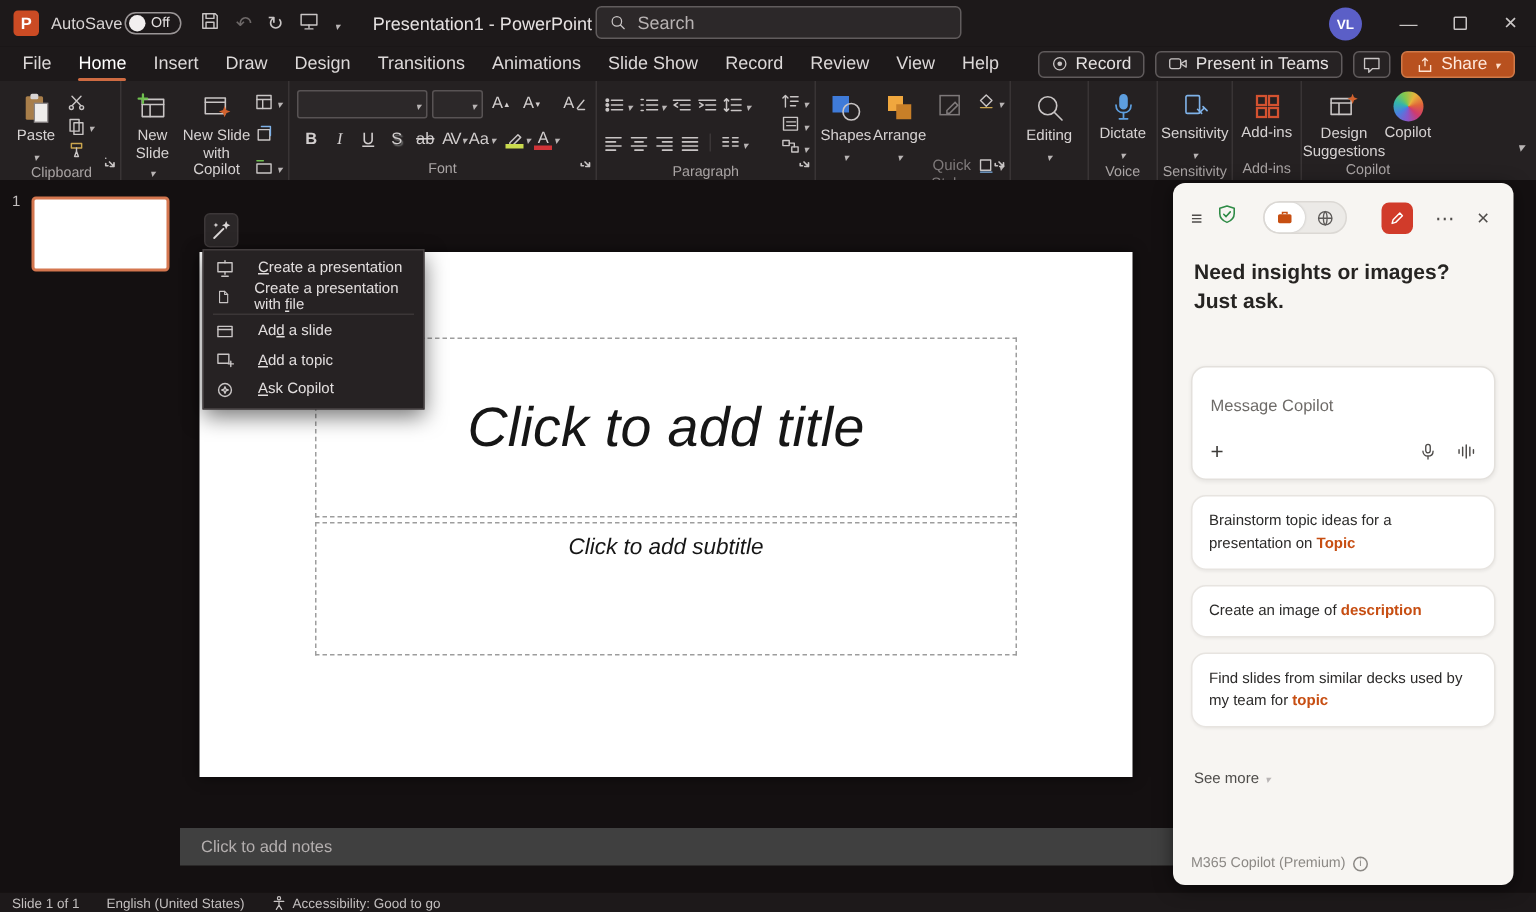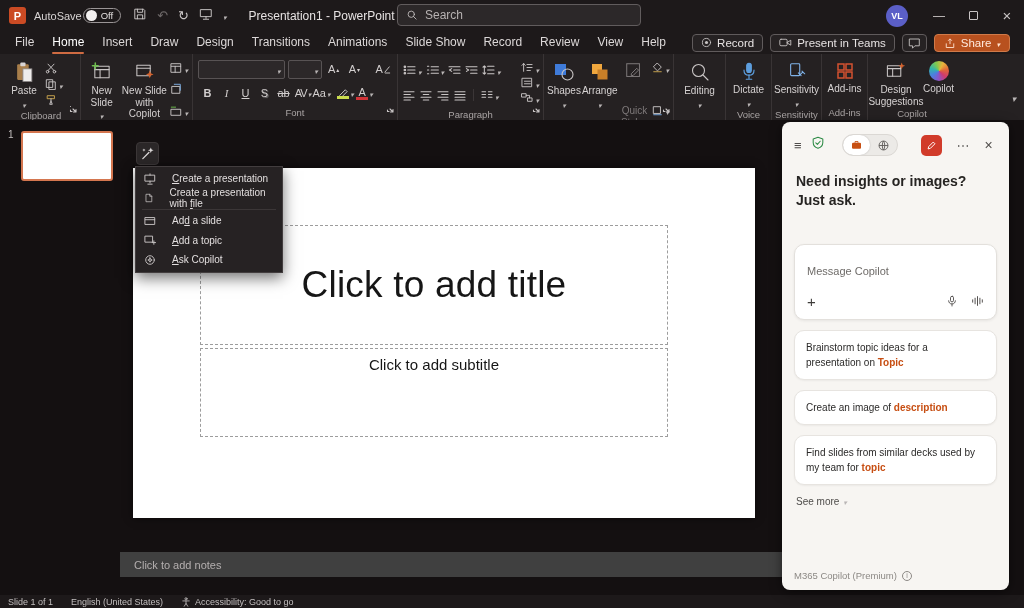--- a/index.html
+++ b/index.html
@@ -50,21 +50,21 @@
   .vdiv { width:1px; background:#3b3637; margin:2px 2px; }
   .frow { display:flex; align-items:center; height:22px; }
   .grayed { color:#7e797a;gap:24px; }
   .clr-bar { display:block; width:12px; height:3px; margin-top:-1px; }
 
   
   .main { position:relative; height:475px; background:#141011; }
   .thumb-num { position:absolute; left:8px; top:9px; font-size:10px; color:#c3bfbf; }
   .thumb { position:absolute; left:21px; top:11px; width:92px; height:50px; background:#fff; border:2px solid #d4764f; border-radius:3px; }
   .canvas { position:absolute; left:133px; top:48px; width:622px; height:350px; background:#fff; box-shadow:0 0 8px rgba(0,0,0,.55); }
-  .ph { position:absolute; border:1px dashed #9d9d9d; left:67px; width:468px; text-align:center; color:#161616; }
+  .ph { position:absolute; border:1px dashed #9d9d9d; left:77px; width:468px; text-align:center; color:#161616;font-style:italic; }
   .ph-title { top:57px; height:120px; display:flex; align-items:center; justify-content:center; font-size:37px; letter-spacing:.2px; }
   .ph-sub { top:180px; height:89px; padding-top:7px; font-size:15px; }
   .fab { position:absolute; left:136px; top:22px; width:23px; height:23px; background:#2b2728; border:1px solid #3c3738; border-radius:4px; display:flex; align-items:center; justify-content:center; }
   .ctx-menu { position:absolute; left:135px; top:46px; width:148px; background:#262223; border:1px solid #423d3e; box-shadow:0 5px 14px rgba(0,0,0,.55); padding:2px 0; }
   .mi { display:flex; align-items:center; gap:16px; height:19.5px; padding:0 8px; font-size:10px; color:#e2dede; }
   .mi .u { text-decoration:underline; }
   .mi-sep { height:1px; background:#3b3637; margin:1px 6px; }
   .notesbar { position:absolute; left:120px; top:432px; width:662px; height:25px; background:#404040; display:flex; align-items:center; padding-left:14px; font-size:11px; color:#b4afaf; }
 
   
@@ -77,21 +77,21 @@
   .cp-more { font-size:13px; color:#504d4b; margin-left:6px; }
   .cp-x { font-size:14px; color:#504d4b; margin-left:6px; }
   .cp-heading { font-size:14px; font-weight:bold; color:#262422; padding:12px 14px 4px; line-height:1.35; }
   .cp-input { margin:30px 12px 0; background:#fff; border:1px solid #e3e0dc; border-radius:10px; box-shadow:0 1px 3px rgba(0,0,0,.07); padding:20px 12px 9px; }
   .cp-placeholder { font-size:11px; color:#6e6b68; }
   .cp-input-row { display:flex; align-items:center; margin-top:16px; }
   .cp-plus { font-size:15px; color:#3e3c3a; }
   .cp-input-icons { margin-left:auto; display:flex; gap:13px; align-items:center; }
   .cp-card { margin:10px 12px 0; background:#fff; border:1px solid #e7e4e0; border-radius:10px; padding:9px 11px; font-size:10px; color:#2b2a29; line-height:1.5; box-shadow:0 1px 2px rgba(0,0,0,.05); }
   .hl { color:#c74e12; font-weight:bold; }
-  .cp-seemore { padding:11px 14px; color:#4e4c4a; font-size:10px; display:flex; align-items:center; gap:4px; }
+  .cp-seemore { padding:11px 14px; color:#4e4c4a; font-size:10px; display:flex; align-items:center; gap:4px;margin-top:18px; }
   .cp-footer { margin-top:auto; padding:9px 12px; display:flex; align-items:center; gap:5px; color:#8c8985; font-size:9.5px; }
   .info-circ { width:10px; height:10px; border:1px solid #8c8985; border-radius:50%; font-size:7px; display:flex; align-items:center; justify-content:center; }
 
   
   .statusbar { height:13px; background:#1d191a; display:flex; align-items:center; font-size:9px; color:#c3bfbf; padding:0 8px; gap:0; }
   .sb-item { display:flex; align-items:center; gap:4px; padding:0 9px; white-space:nowrap; }
   .sb-right { margin-left:auto; display:flex; align-items:flex-end;margin-top:40px; }
   .viewbtn { width:18px; height:13px; display:flex; align-items:center; justify-content:center; }
   .viewbtn.sel { background:#3c3738; outline:1px solid #6b6667; }
   .zoomline { width:62px; height:2px; background:#635e5f; position:relative; margin:0 6px; }

